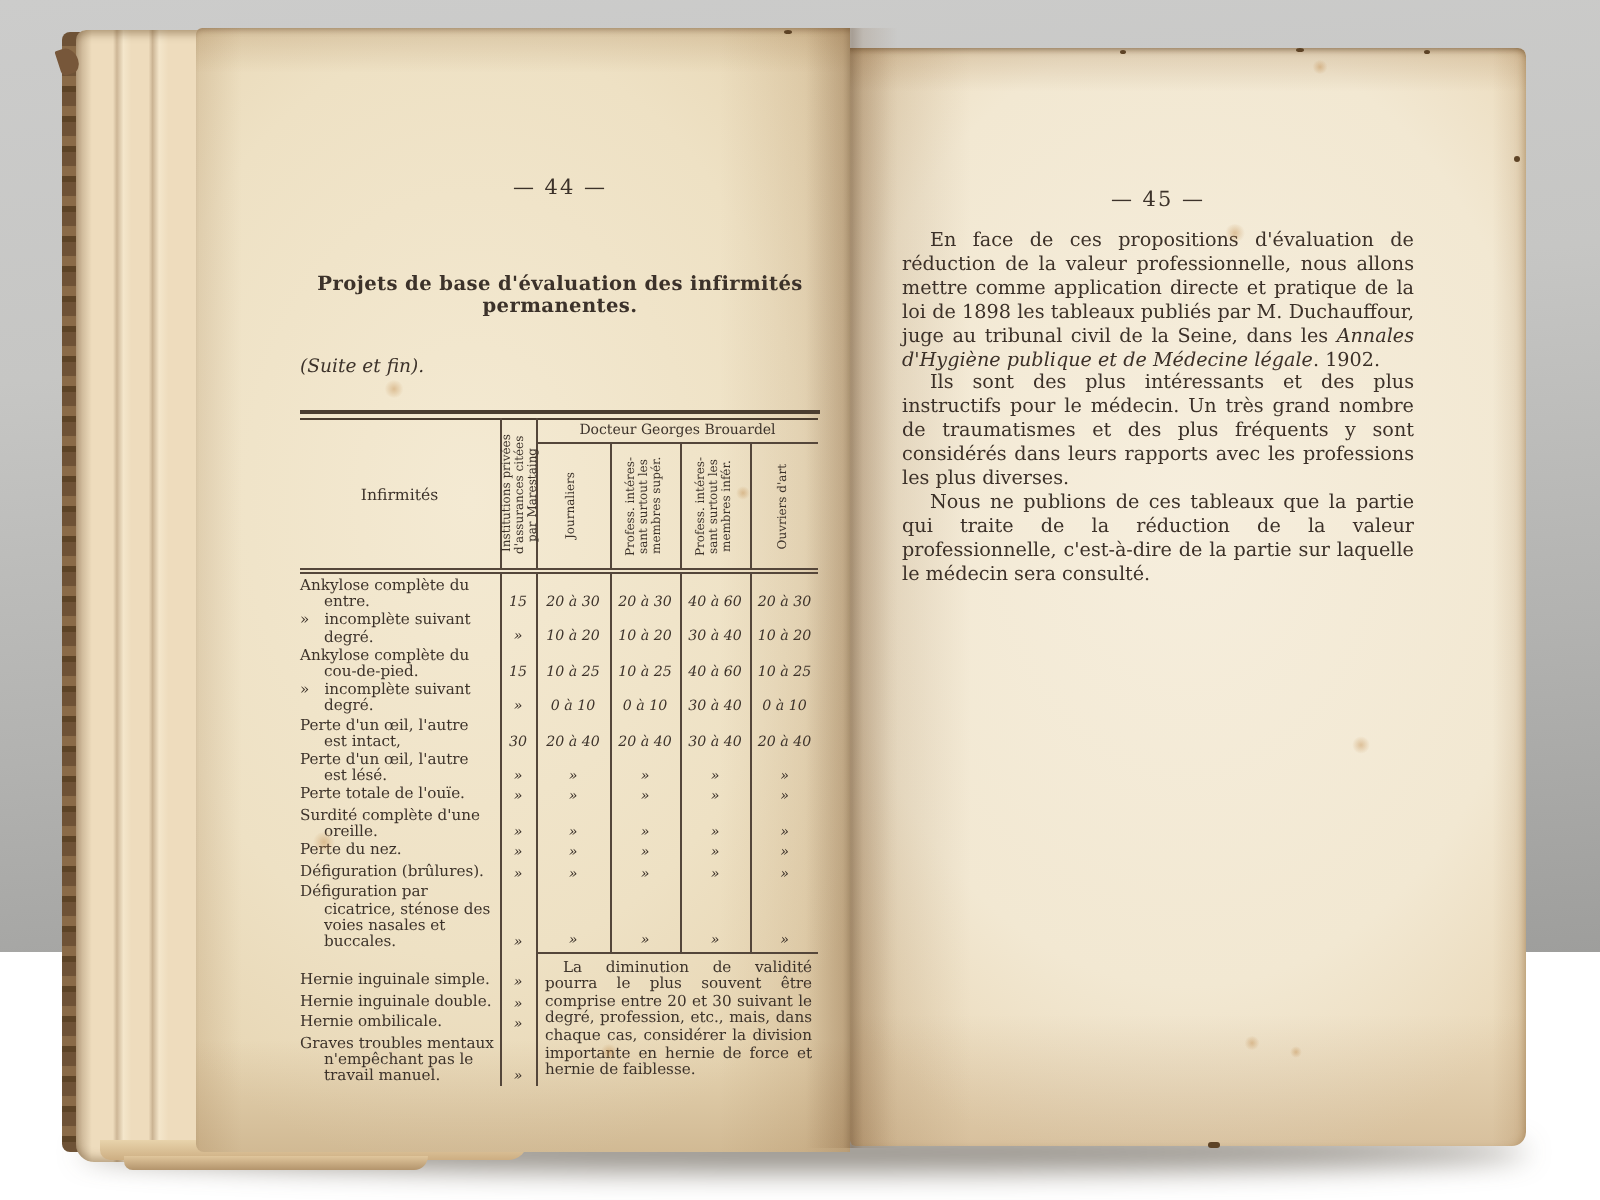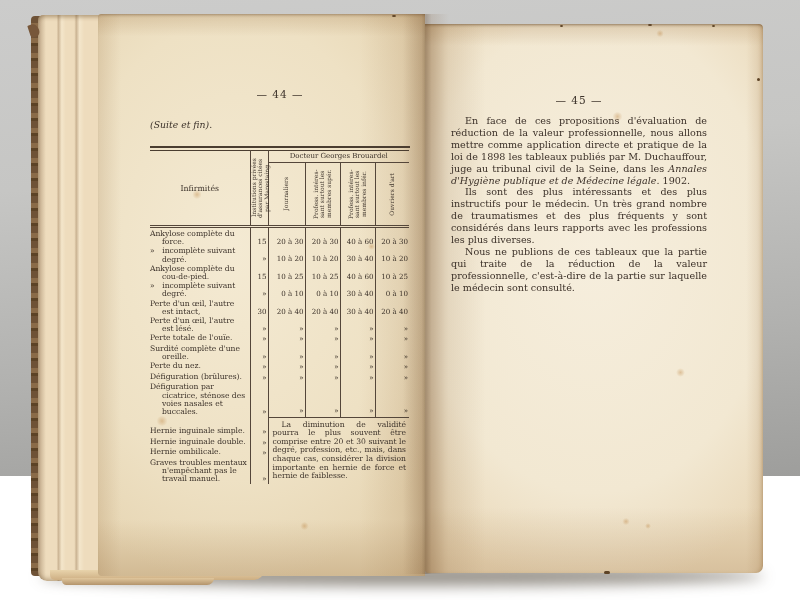--- a/index.html
+++ b/index.html
@@ -84,21 +84,21 @@
   .ptable .vt{
     writing-mode:vertical-rl;transform:rotate(180deg);
     font-size:6px;line-height:6.4px;margin:0 auto;max-height:60px;text-align:center;
   }
   .ptable tbody tr:first-child td{border-top:3px double #54463a;padding-top:2px;}
   .ptable .lblcell{
     font-size:7.6px;line-height:8.2px;vertical-align:top;
     padding:0 2px 1px 12px;text-indent:-12px;
   }
   .ptable .valcell{
-    font-size:7.1px;text-align:right;vertical-align:bottom;padding:0 1px 1.5px;
+    font-size:7.1px;text-align:center;vertical-align:bottom;padding:0 1px 1.5px;font-style:italic;
   }
   .ptable .gaprow td{padding-top:10px;}
   .ptable .gaprow td.notecell{padding-top:3px;}
   .ptable .notecell{
     font-size:7.6px;line-height:8.6px;text-align:justify;vertical-align:top;
     padding:3px 3px 2px 4px;text-indent:9px;border-top:1px solid #54463a;
   }
   
   .content-right{position:absolute;left:26px;top:0;width:256px;}
   .pagenum45{margin-top:70px;text-align:center;font-size:10.5px;letter-spacing:1px;}
@@ -135,20 +135,21 @@
   <div class="bshadow"></div>
   <div class="spine-edge"></div>
   <div class="under-pages"></div>
   <div class="curl"></div>
   <div class="bedge1"></div>
   <div class="bedge2"></div>
 
   <div class="page page-left">
     <div class="content-left">
       <div class="pagenum">— 44 —</div>
+      <div class="ptitle">Projets de base d'évaluation des infirmités permanentes.</div>
       <div class="psub">(Suite et fin).</div>
       <div class="tablewrap">
         <table class="ptable">
           <colgroup>
             <col style="width:100px">
               <col style="width:18px">
               <col style="width:37px">
             <col style="width:35px">
               <col style="width:35px">
               <col style="width:34px">
@@ -171,21 +172,21 @@
               <th class="vert">
                 <div class="vt">Profess. intéres- sant surtout les membres infér.</div>
               </th>
               <th class="vert">
                 <div class="vt">Ouvriers d'art</div>
               </th>
             </tr>
           </thead>
           <tbody>
               <tr>
-                <td class="lblcell noleft">Ankylose complète du force.</td>
+                <td class="lblcell noleft">Ankylose complète du entre.</td>
                 <td class="valcell">15</td>
                 <td class="valcell">20 à 30</td>
                 <td class="valcell">20 à 30</td>
                 <td class="valcell">40 à 60</td>
                 <td class="valcell">20 à 30</td>
               </tr>
               <tr>
                 <td class="lblcell noleft">» incomplète suivant degré.</td>
                 <td class="valcell">»</td>
                 <td class="valcell">10 à 20</td>
@@ -287,21 +288,21 @@
       </div>
     </div>
   </div>
 
   <div class="page page-right">
     <div class="content-right">
       <div class="pagenum45">— 45 —</div>
       <div class="paras">
           <p><span>En face de ces propositions d'évaluation de réduction de la valeur professionnelle, nous allons mettre comme application directe et pratique de la loi de 1898 les tableaux publiés par M. Duchauffour, juge au tribunal civil de la Seine, dans les </span><i>Annales d'Hygiène publique et de Médecine légale</i><span>. 1902.</span></p>
           <p><span>Ils sont des plus intéressants et des plus instructifs pour le médecin. Un très grand nombre de traumatismes et des plus fréquents y sont considérés dans leurs rapports avec les professions les plus diverses.</span></p>
-          <p><span>Nous ne publions de ces tableaux que la partie qui traite de la réduction de la valeur professionnelle, c'est-à-dire de la partie sur laquelle le médecin sont consulté.</span></p>
+          <p><span>Nous ne publions de ces tableaux que la partie qui traite de la réduction de la valeur professionnelle, c'est-à-dire de la partie sur laquelle le médecin sera consulté.</span></p>
         </div>
     </div>
   </div>
 
   <div class="gutter"></div>
 
   <div class="fox f1"></div>
   <div class="fox f2"></div>
   <div class="fox f3"></div>
   <div class="fox f4"></div>

